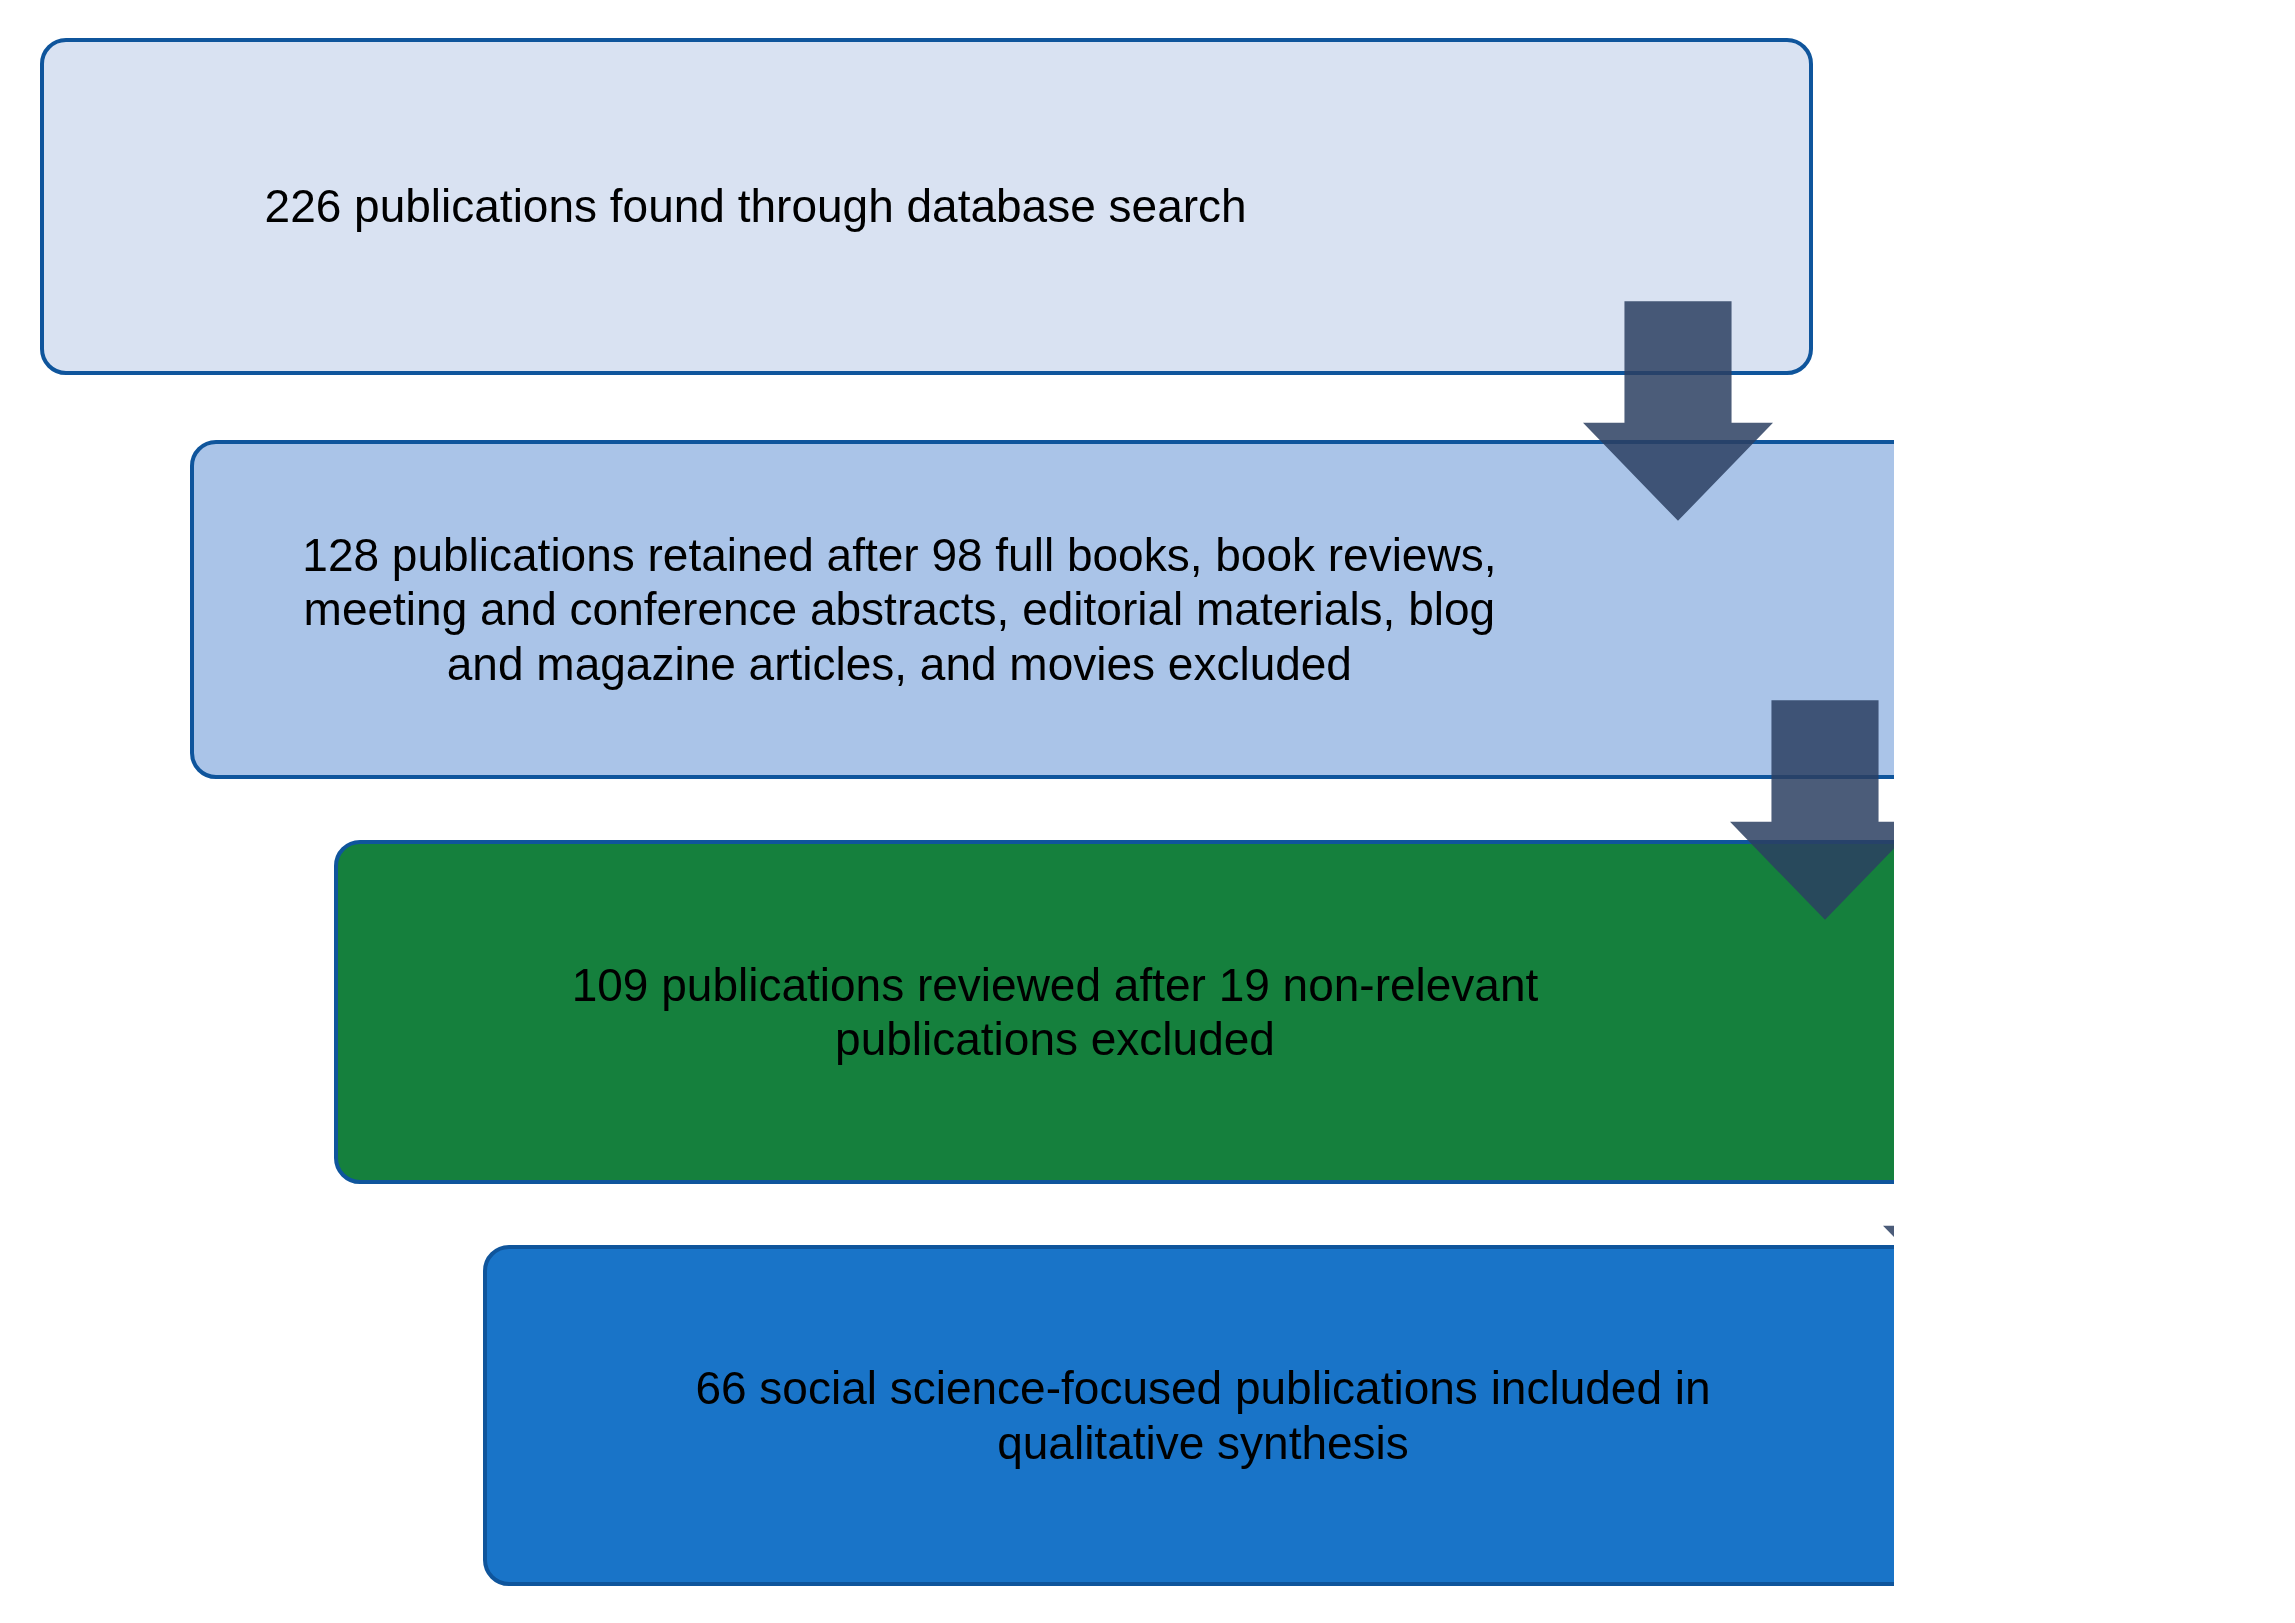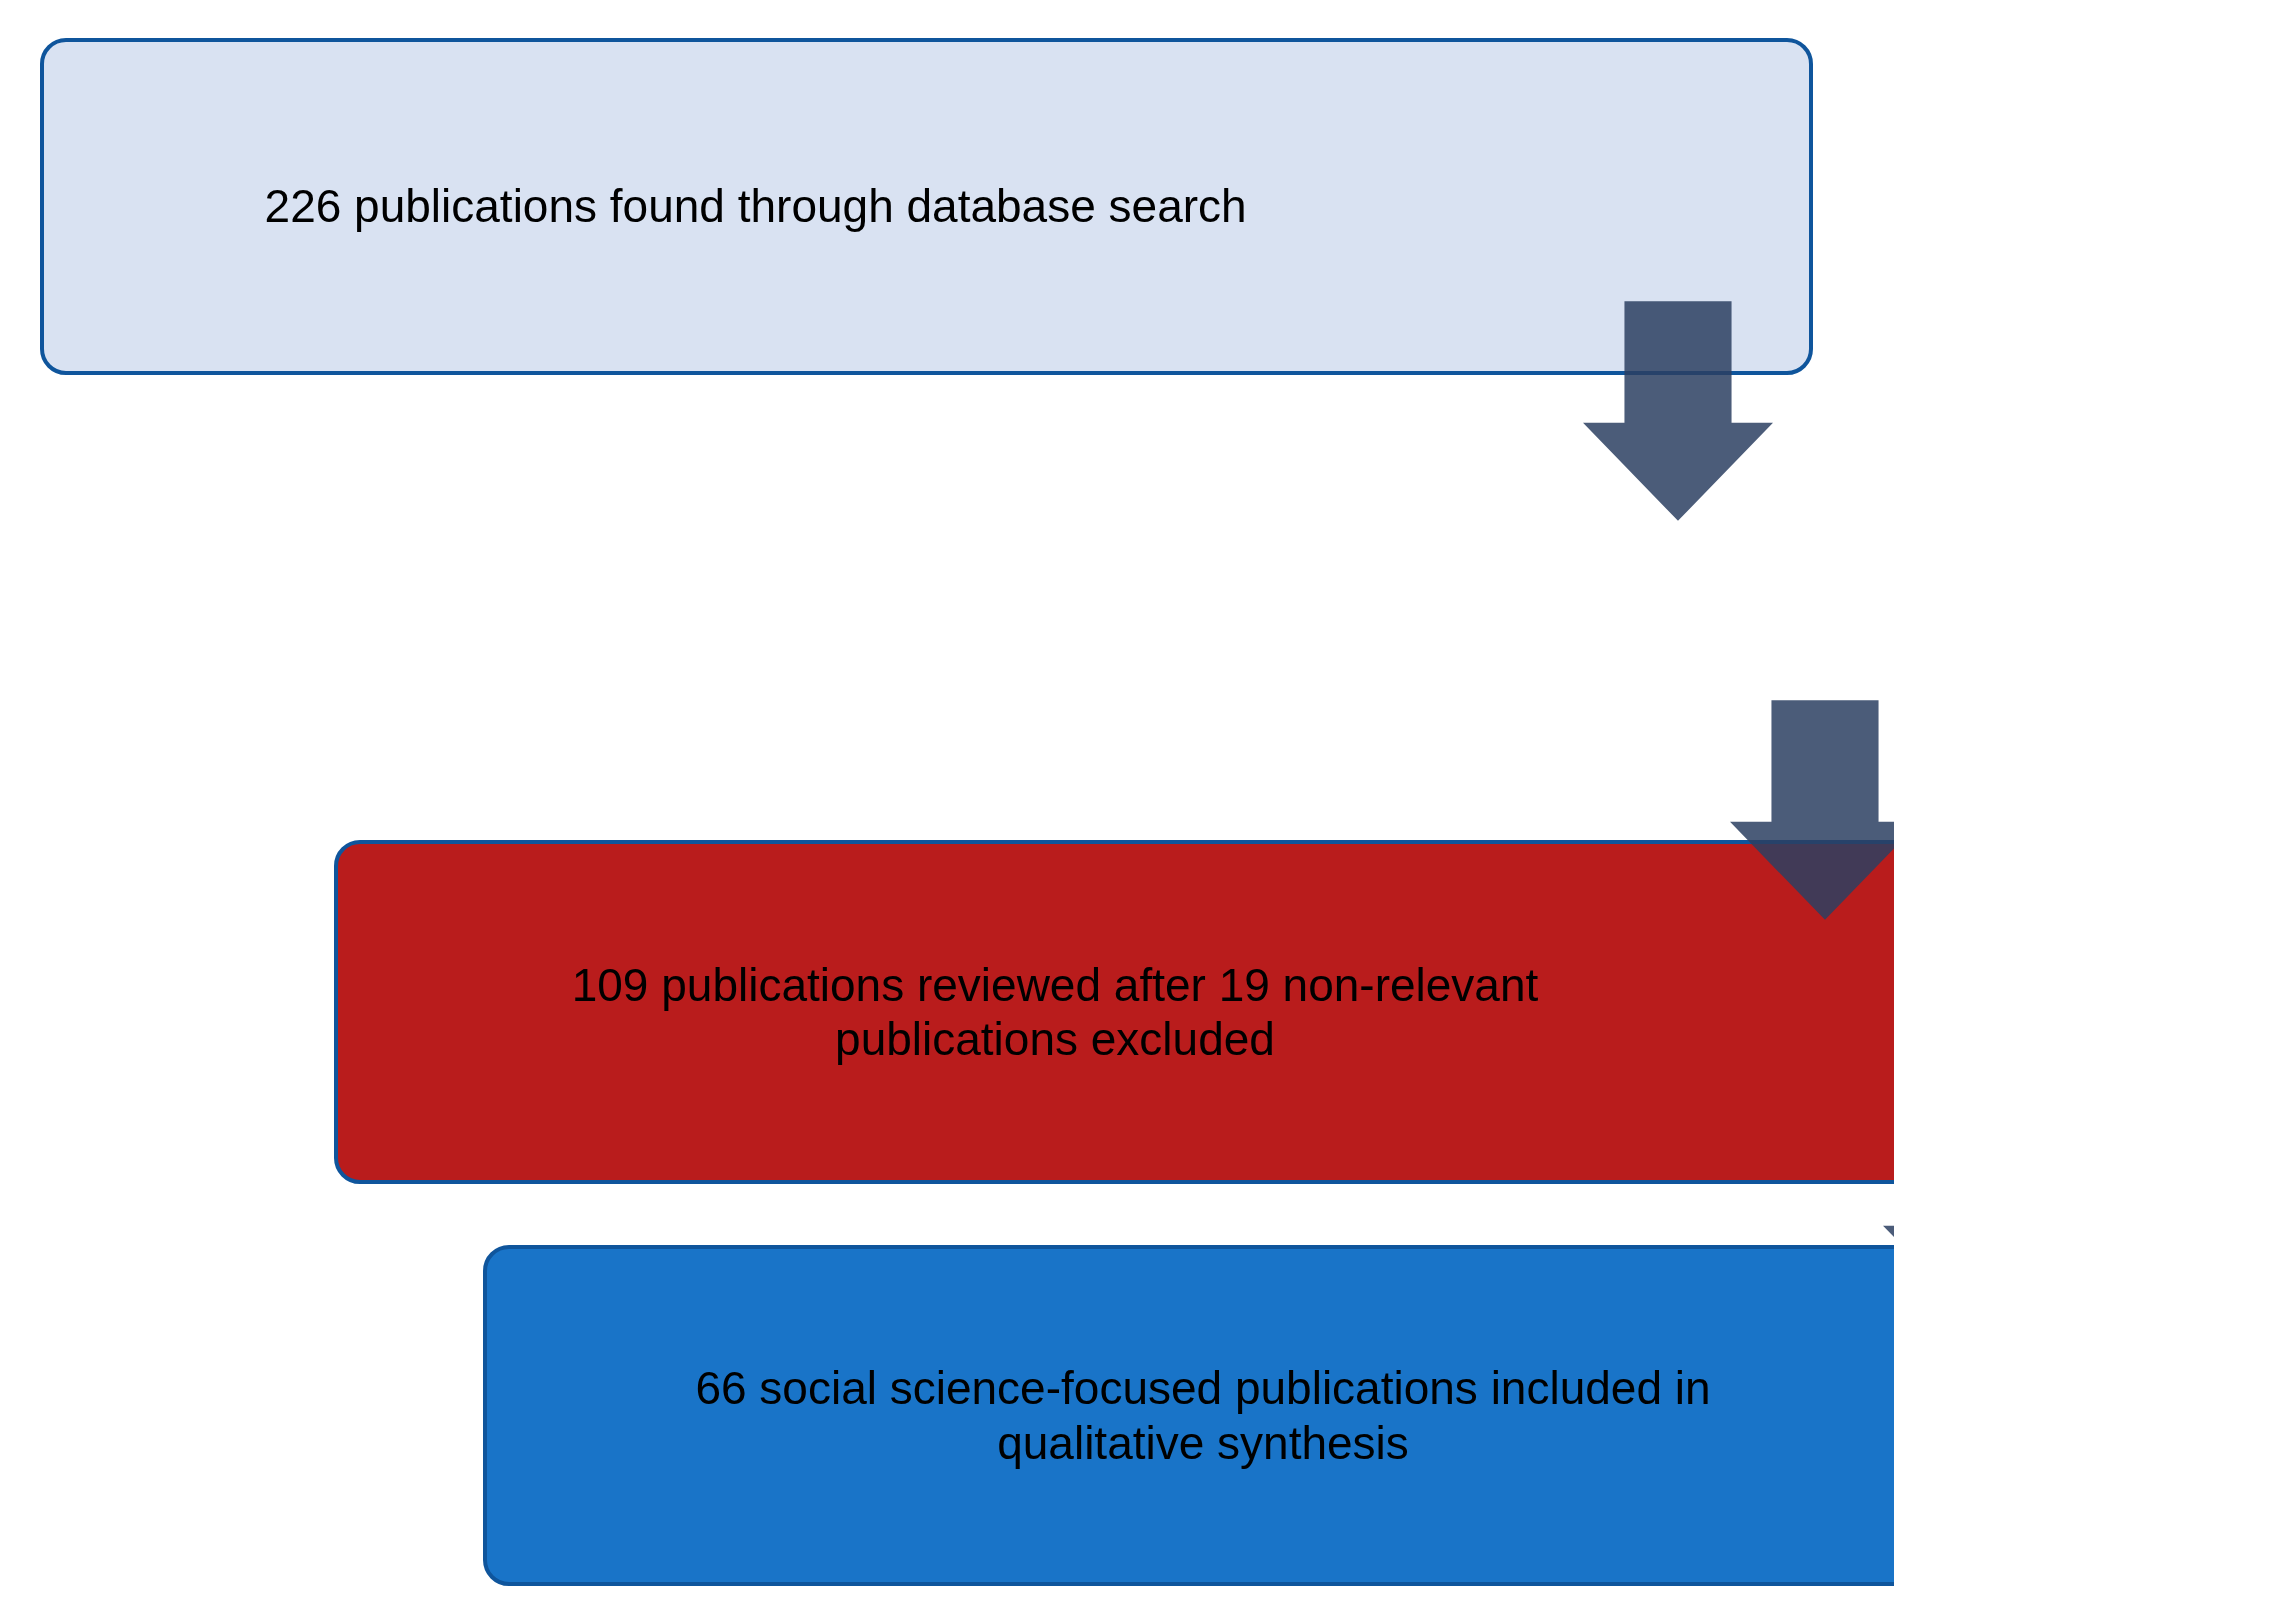--- a/index.html
+++ b/index.html
@@ -56,22 +56,27 @@
 </style>
 </head>
 <body>
 
 <div class="canvas">
 
   <div class="flow-box b1" style="background-color: rgb(217, 226, 242); border-color: rgb(15, 85, 156);">
     <div class="box-text">226 publications found through database search</div>
   </div>
 
+  <div class="flow-box b2" style="background-color: rgb(170, 196, 232); border-color: rgb(15, 85, 156);">
+    <div class="box-text">128 publications retained after 98 full books, book reviews,
+meeting and conference abstracts, editorial materials, blog
+and magazine articles, and movies excluded</div>
+  </div>
 
-  <div class="flow-box b3" style="background-color: #b91c1c; border-color: rgb(15, 85, 156); text-decoration: underline;">
+  <div class="flow-box b3" style="background-color: #15803d; border-color: rgb(15, 85, 156); text-decoration: underline;">
     <div class="box-text">109 publications reviewed after 19 non-relevant
 publications excluded</div>
   </div>
 
   <div class="flow-box b4" style="background-color: rgb(25, 116, 200); border-color: rgb(15, 85, 156);">
     <div class="box-text">66 social science-focused publications included in
 qualitative synthesis</div>
   </div>
 
   <svg class="flow-arrow a1" viewBox="0 0 275 318">

